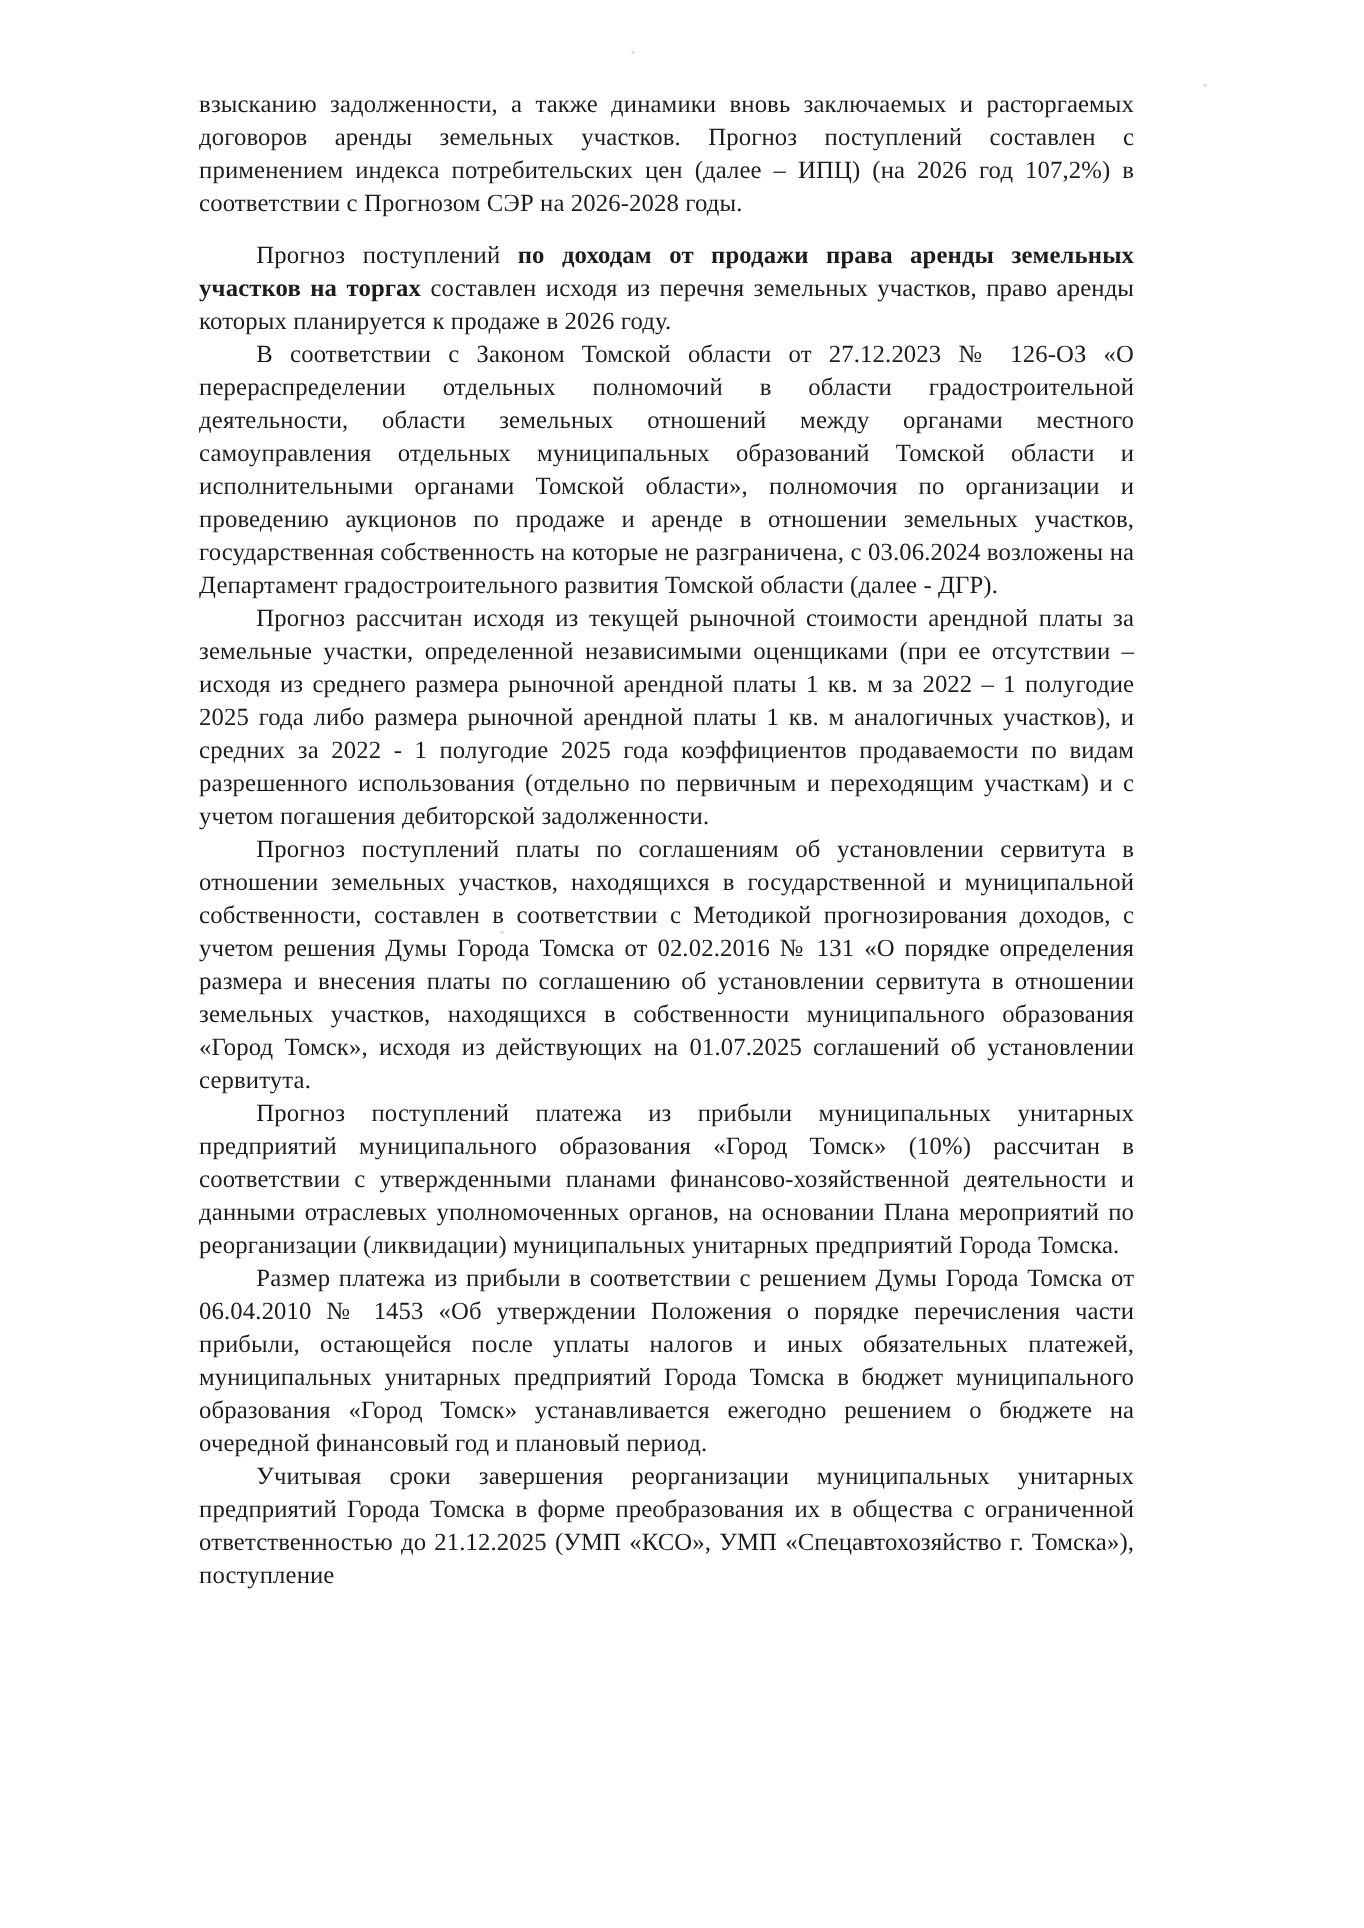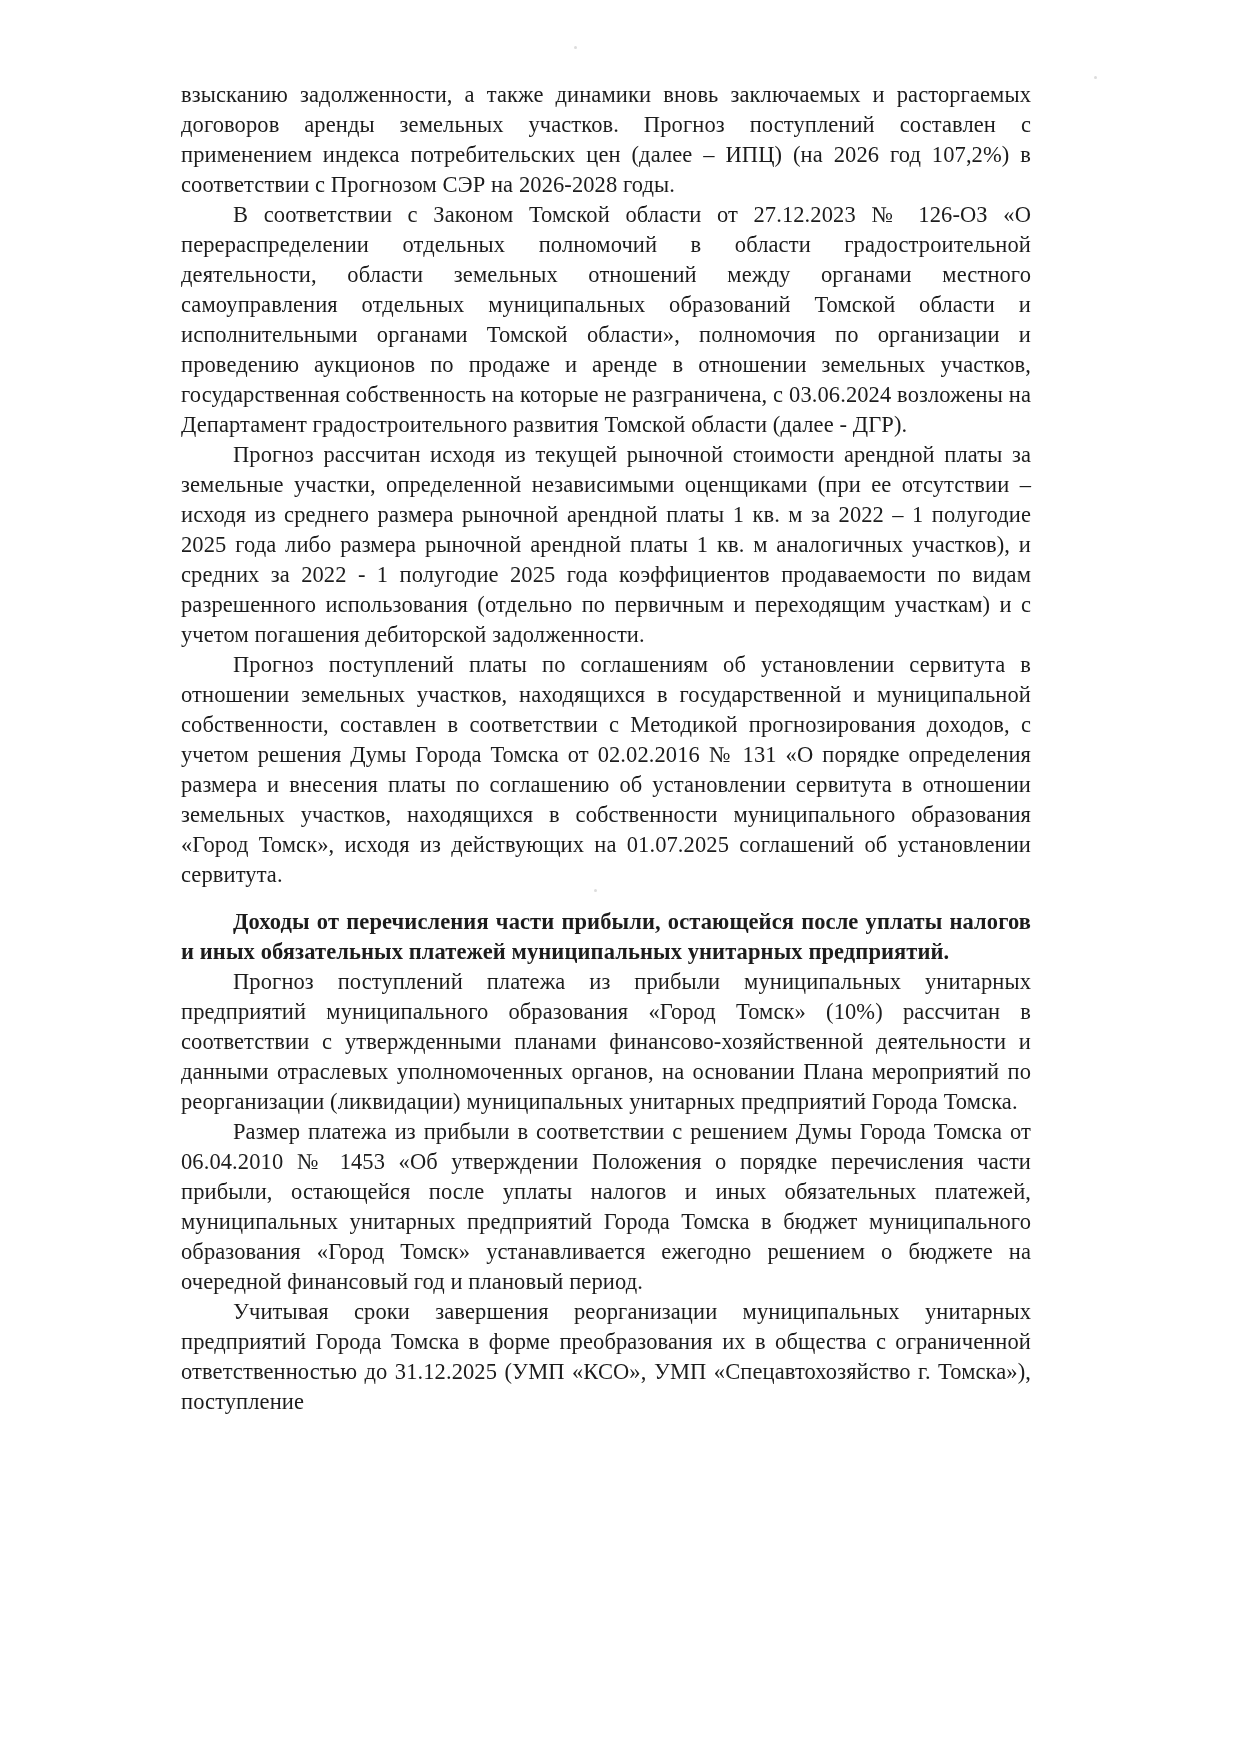--- a/index.html
+++ b/index.html
@@ -45,26 +45,26 @@
     border-radius: 50%;
     background: rgba(60,60,60,0.18);
   }
 </style>
 </head>
 <body>
 
 <div class="page">
   <div class="doc-body">
       <p class="para"><span>взысканию задолженности, а также динамики вновь заключаемых и расторгаемых договоров аренды земельных участков. Прогноз поступлений составлен с применением индекса потребительских цен (далее – ИПЦ) (на 2026 год 107,2%) в соответствии с Прогнозом СЭР на 2026-2028 годы.</span></p>
+      <p class="para indent spaced"><span>Прогноз поступлений </span><span class="b">по доходам от продажи права аренды земельных участков на торгах</span><span> составлен исходя из перечня земельных участков, право аренды которых планируется к продаже в 2026 году.</span></p>
       <p class="para indent"><span>В соответствии с Законом Томской области от 27.12.2023 № 126-ОЗ «О перераспределении отдельных полномочий в области градостроительной деятельности, области земельных отношений между органами местного самоуправления отдельных муниципальных образований Томской области и исполнительными органами Томской области», полномочия по организации и проведению аукционов по продаже и аренде в отношении земельных участков, государственная собственность на которые не разграничена, с 03.06.2024 возложены на Департамент градостроительного развития Томской области (далее - ДГР).</span></p>
       <p class="para indent"><span>Прогноз рассчитан исходя из текущей рыночной стоимости арендной платы за земельные участки, определенной независимыми оценщиками (при ее отсутствии – исходя из среднего размера рыночной арендной платы 1 кв. м за 2022 – 1 полугодие 2025 года либо размера рыночной арендной платы 1 кв. м аналогичных участков), и средних за 2022 - 1 полугодие 2025 года коэффициентов продаваемости по видам разрешенного использования (отдельно по первичным и переходящим участкам) и с учетом погашения дебиторской задолженности.</span></p>
       <p class="para indent"><span>Прогноз поступлений платы по соглашениям об установлении сервитута в отношении земельных участков, находящихся в государственной и муниципальной собственности, составлен в соответствии с Методикой прогнозирования доходов, с учетом решения Думы Города Томска от 02.02.2016 № 131 «О порядке определения размера и внесения платы по соглашению об установлении сервитута в отношении земельных участков, находящихся в собственности муниципального образования «Город Томск», исходя из действующих на 01.07.2025 соглашений об установлении сервитута.</span></p>
-      <p class="para indent spaced"><span class="b">Доходы от перечисления части прибыли, остающейся после уплаты налогов и иных обязательных платежей муниципальных унитарных предприятий.</span></p>
       <p class="para indent"><span>Прогноз поступлений платежа из прибыли муниципальных унитарных предприятий муниципального образования «Город Томск» (10%) рассчитан в соответствии с утвержденными планами финансово-хозяйственной деятельности и данными отраслевых уполномоченных органов, на основании Плана мероприятий по реорганизации (ликвидации) муниципальных унитарных предприятий Города Томска.</span></p>
       <p class="para indent"><span>Размер платежа из прибыли в соответствии с решением Думы Города Томска от 06.04.2010 № 1453 «Об утверждении Положения о порядке перечисления части прибыли, остающейся после уплаты налогов и иных обязательных платежей, муниципальных унитарных предприятий Города Томска в бюджет муниципального образования «Город Томск» устанавливается ежегодно решением о бюджете на очередной финансовый год и плановый период.</span></p>
-      <p class="para indent"><span>Учитывая сроки завершения реорганизации муниципальных унитарных предприятий Города Томска в форме преобразования их в общества с ограниченной ответственностью до 31.12.2025 (УМП «КСО», УМП «Спецавтохозяйство г. Томска»), поступление</span></p>
+      <p class="para indent"><span>Учитывая сроки завершения реорганизации муниципальных унитарных предприятий Города Томска в форме преобразования их в общества с ограниченной ответственностью до 21.12.2025 (УМП «КСО», УМП «Спецавтохозяйство г. Томска»), поступление</span></p>
     </div>
   <div class="page-number">9</div>
   <div class="speck" style="left:574px;top:46px;width:3px;height:3px;"></div>
   <div class="speck" style="left:1094px;top:76px;width:3px;height:3px;"></div>
   <div class="speck" style="left:455px;top:846px;width:3px;height:3px;"></div>
   <div class="speck" style="left:594px;top:889px;width:3px;height:3px;"></div>
 </div>
 
 </body></html>

